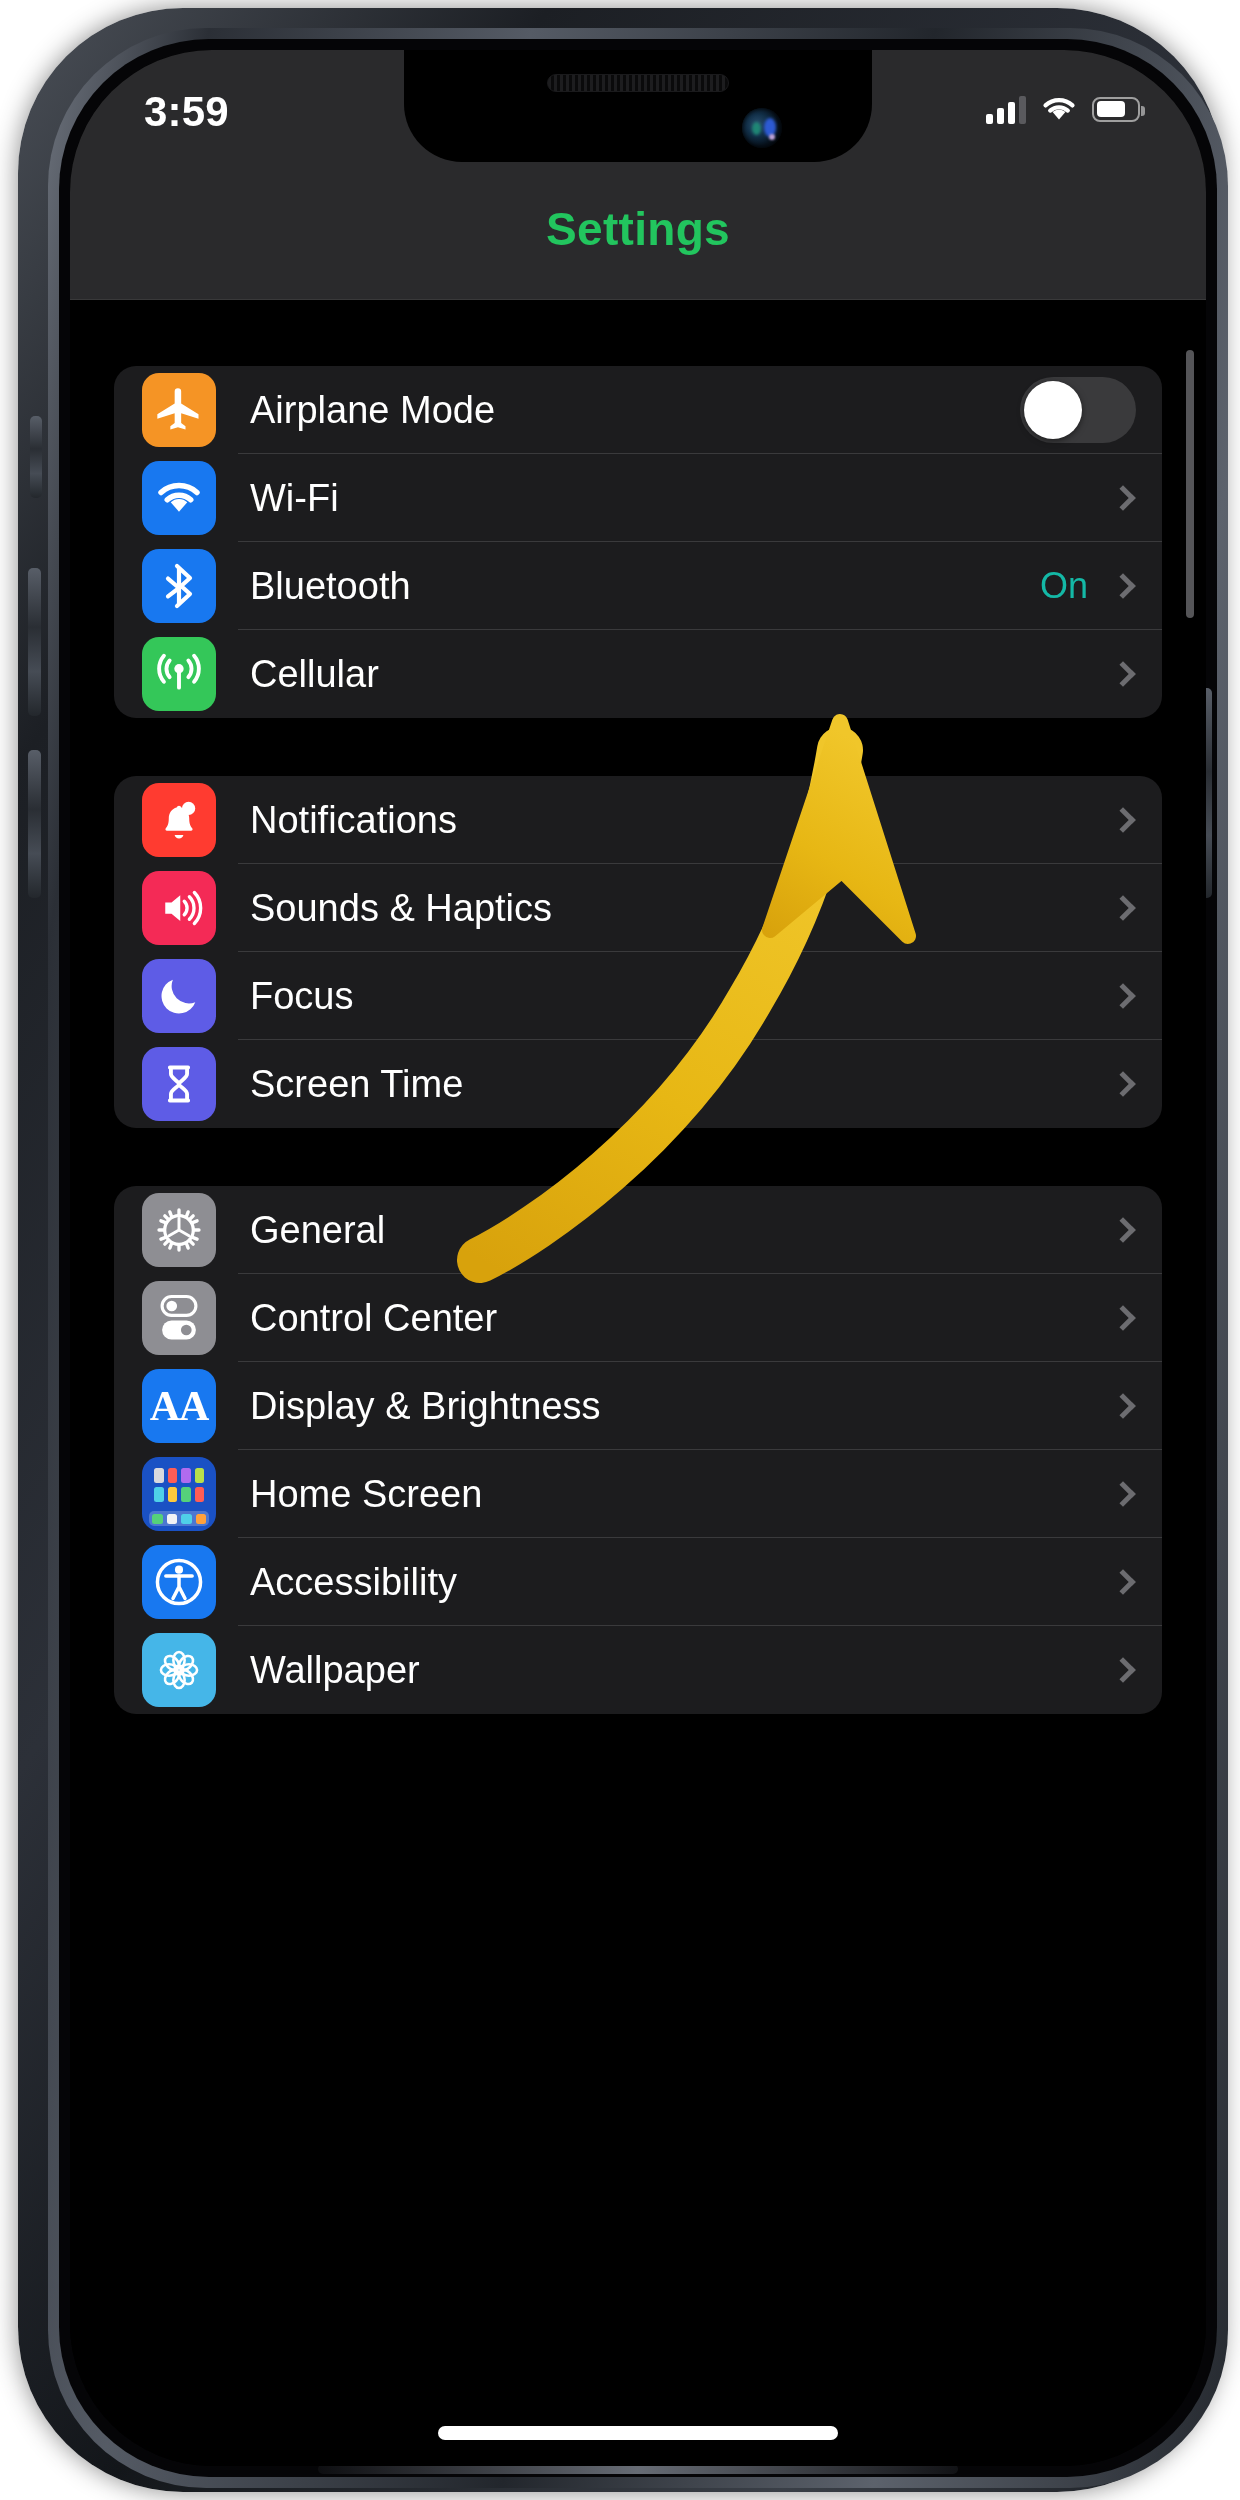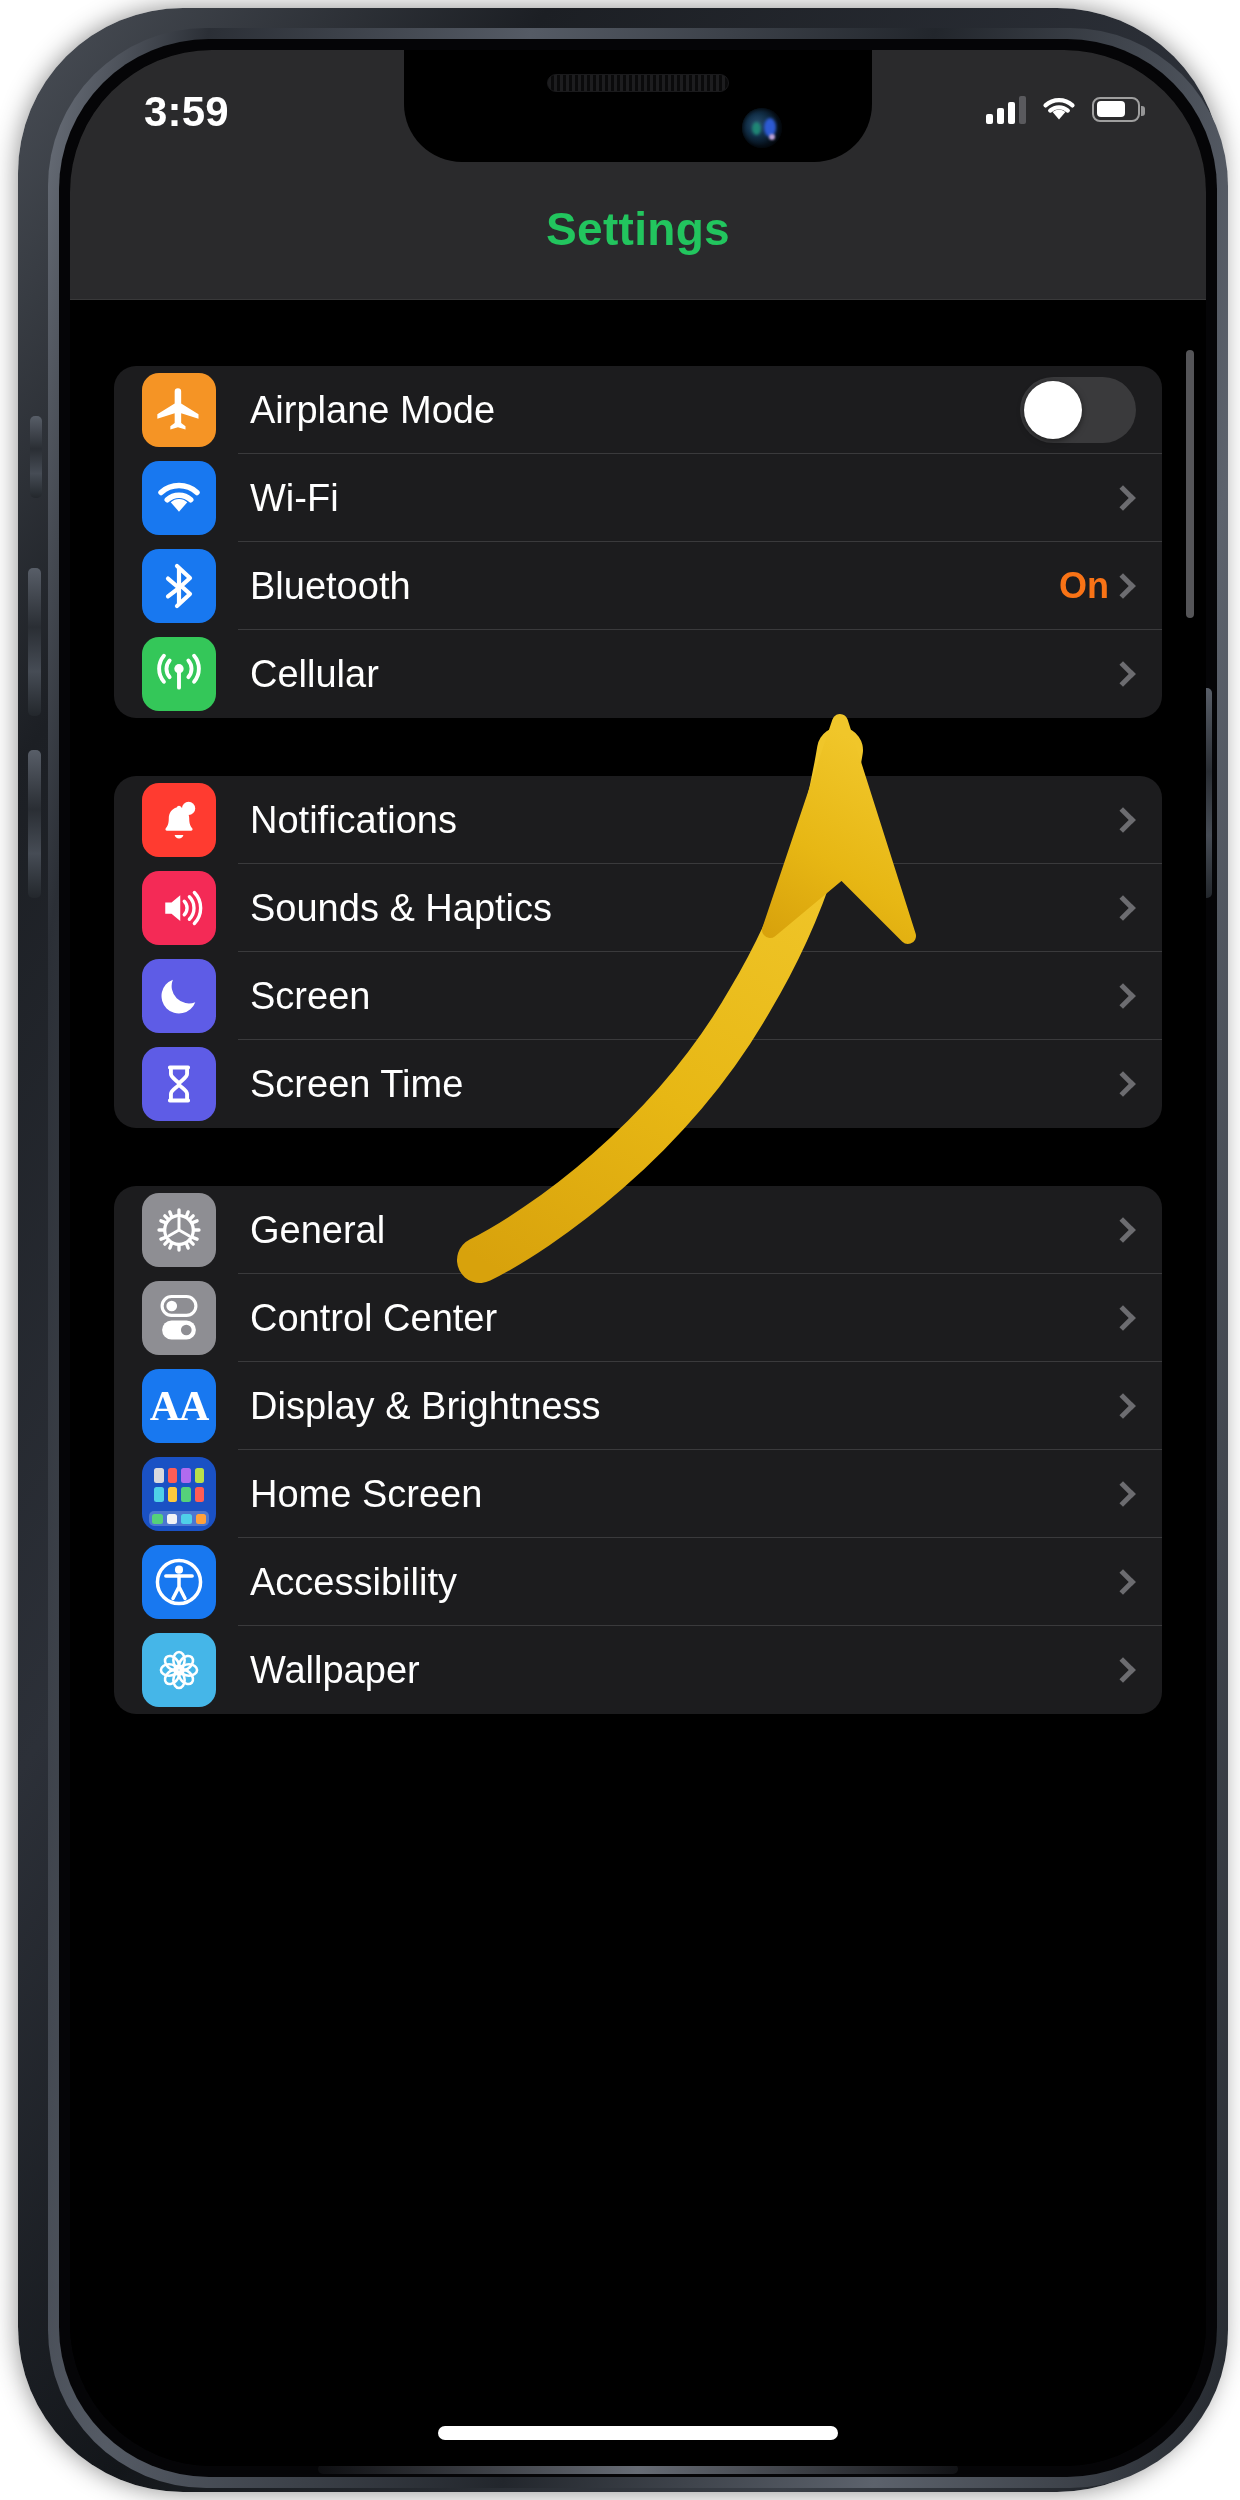--- a/index.html
+++ b/index.html
@@ -176,21 +176,21 @@
     display: flex; align-items: center; justify-content: center;
     position: relative; overflow: hidden;
   }
   .row-label {
     flex: 1 1 auto;
     margin-left: 34px;
     font-size: 38px; color: #fff; font-weight: 400;
     white-space: nowrap;
   }
   .row-value {
-    font-size: 36px; color: #f97316; margin-right: 5px; font-weight: bold;
+    font-size: 36px; color: #14b8a6; margin-right: 26px;
   }
   .chevron {
     width: 18px; height: 18px;
     border-right: 5px solid #6c6c70;
     border-top: 5px solid #6c6c70;
     transform: rotate(45deg);
     flex: 0 0 auto;
     margin-right: 4px;
   }
 
@@ -399,21 +399,21 @@
             <div class="chevron"></div>
             <div class="sep"></div>
           </div>
 
           <div class="row">
             <div class="app-icon ic-focus">
               <svg width="46" height="46" viewBox="0 0 24 24" fill="#ffffff">
                 <path d="M20.5 15.2A9 9 0 0 1 8.8 3.5 9.1 9.1 0 1 0 20.5 15.2z"></path>
               </svg>
             </div>
-            <div class="row-label">Screen</div>
+            <div class="row-label">Focus</div>
             <div class="chevron"></div>
             <div class="sep"></div>
           </div>
 
           <div class="row">
             <div class="app-icon ic-screen">
               <svg width="44" height="44" viewBox="0 0 24 24">
                 <path d="M7 3h10M7 21h10" stroke="#ffffff" stroke-width="2.1" stroke-linecap="round"></path>
                 <path d="M7.6 3.4v3.2c0 2.2 4.4 4 4.4 5.4s-4.4 3.2-4.4 5.4v3.2M16.4 3.4v3.2c0 2.2-4.4 4-4.4 5.4s4.4 3.2 4.4 5.4v3.2" stroke="#ffffff" stroke-width="2.1" fill="none" stroke-linecap="round"></path>
               </svg>

